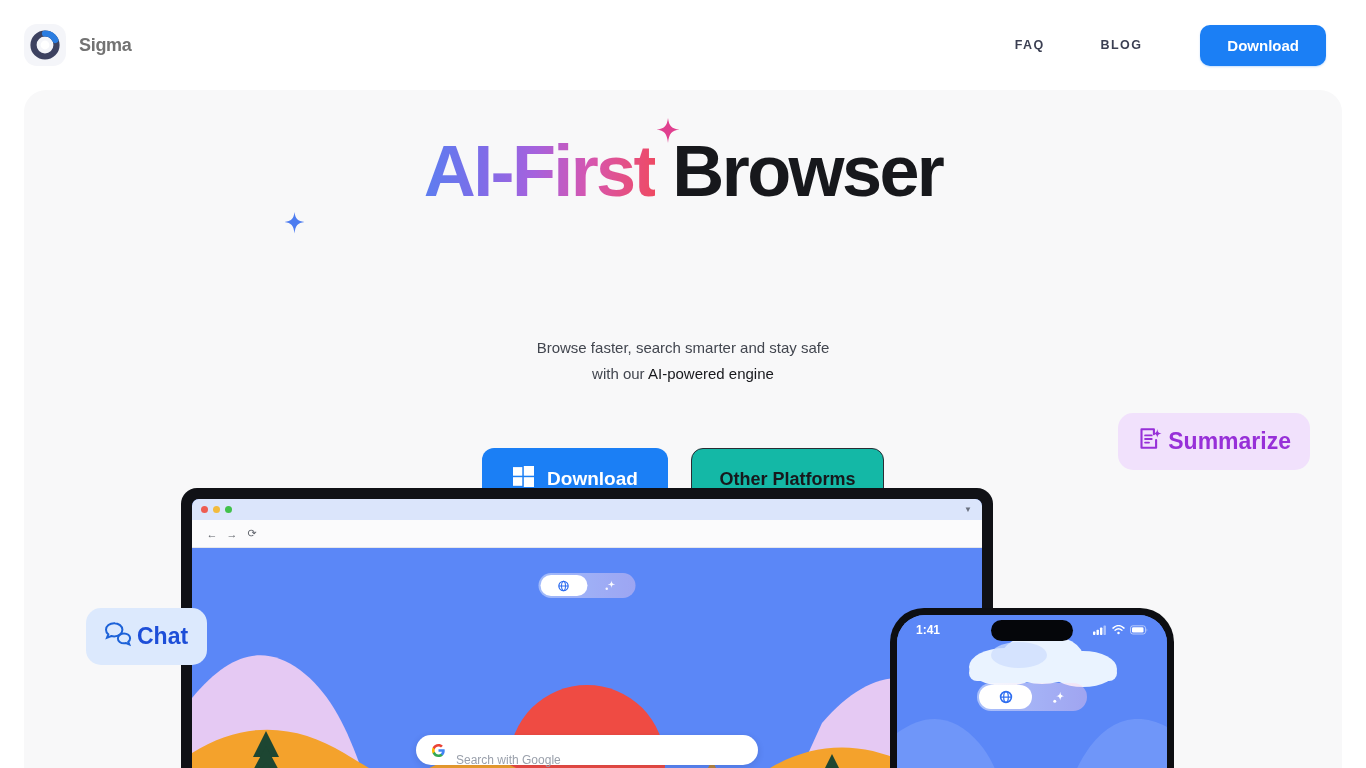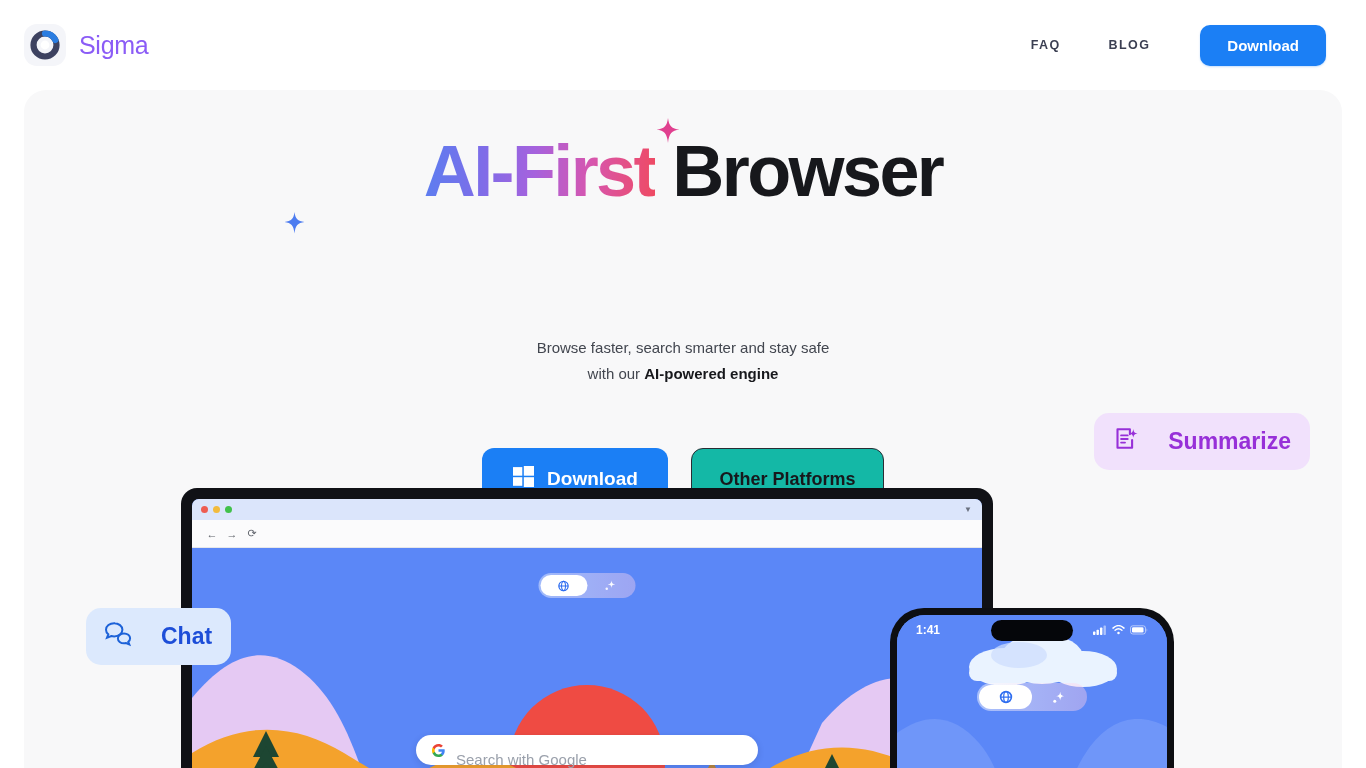--- a/index.html
+++ b/index.html
@@ -23,24 +23,24 @@
     z-index: 40;
   }
   .brand { display: flex; align-items: center; gap: 13px; }
   .logo-wrap {
     width: 42px; height: 42px; border-radius: 13px;
     background: #f4f5f9;
     display: flex; align-items: center; justify-content: center;
     position: relative;
   }
   .brand-name {
-    font-size: 25px; font-weight: 400; color: #8b5cf6;
+    font-size: 18px; font-weight: 700; color: #737373;
     letter-spacing: -0.3px;
   }
-  .nav { margin-left: auto; display: flex; align-items: center; gap: 0; }
+  .nav { margin-left: auto; display: flex; align-items: center; gap: 8px; }
   .nav-link {
     font-size: 12.5px; font-weight: 600; color: #3b3f52;
     letter-spacing: 1.4px; text-decoration: none;
     padding: 10px 24px; cursor: pointer;
   }
   .btn-download-nav {
     margin-left: 26px;
     background: #1b7ff5; color: #ffffff;
     border: none; border-radius: 10px;
     font-size: 15px; font-weight: 700;
@@ -71,21 +71,21 @@
     -webkit-text-fill-color: transparent; color: transparent;
   }
   .plain-text { color: #17181c; }
 
   .hero-sub {
     position: absolute; left: 0; top: 245px; width: 100%;
     text-align: center;
     font-size: 15px; color: #42464f; line-height: 1.73;
     font-weight: 400;
   }
-  .hero-sub b { font-weight: 700; color: #17181c; }
+  .hero-sub b { font-weight: 400; color: #17181c; }
 
   .cta-row {
     position: absolute; left: 0; top: 358px; width: 100%;
     display: flex; justify-content: center; align-items: center; gap: 23px;
   }
   .btn-dl {
     display: flex; align-items: center; justify-content: center; gap: 13px;
     background: #1b7ff5; color: #fff; border: none;
     border-radius: 12px; height: 62px; width: 186px;
     font-size: 19px; font-weight: 700; cursor: pointer;
@@ -99,21 +99,21 @@
     font-family: inherit;
     text-align: center;
   }
 
   
   .star { position: absolute; }
 
   
   .pill {
     position: absolute;
-    display: flex; align-items: center; gap: 28px;
+    display: flex; align-items: center; gap: 4px;
     border-radius: 15px; padding: 12px 19px;
     font-size: 23px; font-weight: 600;
     cursor: pointer;
     z-index: 25;
   }
   .pill-summarize { right: 32px; top: 323px; background: #f1e1fc; color: #9730d8; }
   .pill-chat { left: 62px; top: 518px; background: #dce9fd; color: #1d4ed8; }
 
   
   .laptop {
@@ -168,21 +168,21 @@
   }
   .toggle-alt { width: 47px; display: flex; align-items: center; justify-content: center; }
 
   .searchbar-lap {
     position: absolute; left: 50%; transform: translateX(-50%);
     bottom: 13px; width: 342px; height: 30px;
     background: #ffffff; border-radius: 16px;
     display: flex; align-items: center; gap: 11px; padding: 0 16px;
     box-shadow: 0 2px 7px rgba(20,30,60,0.14); z-index: 6;
   }
-  .searchbar-lap .sb-text { font-size: 15px; color: #9aa0ab; margin-top: 19px; }
+  .searchbar-lap .sb-text { font-size: 12px; color: #9aa0ab; margin-top: 19px; }
 
   
   .phone {
     position: absolute; left: 866px; top: 518px;
     width: 284px; height: 260px;
     background: #0d0e12; border-radius: 34px 34px 0 0;
     padding: 7px 7px 0 7px;
     z-index: 20;
   }
   .phone-screen {

